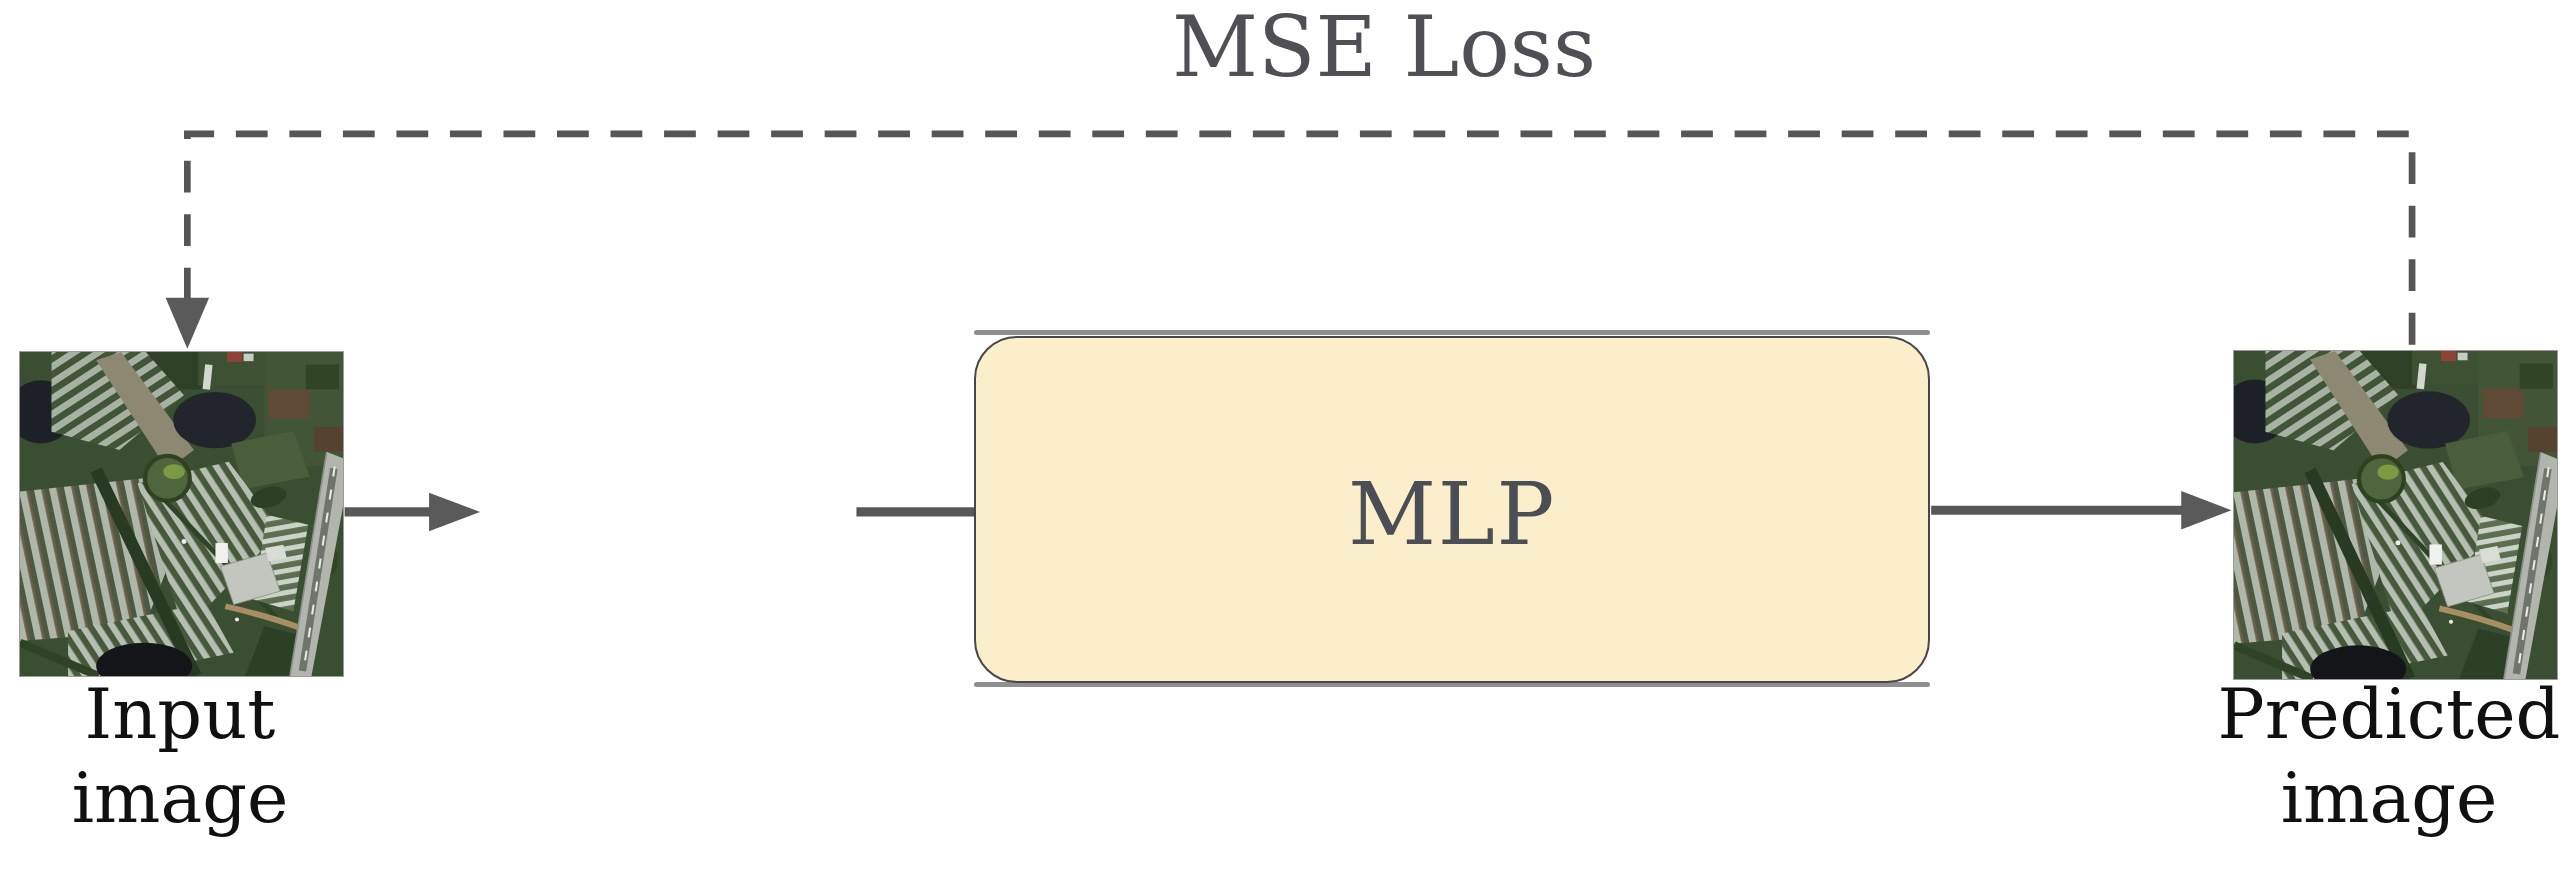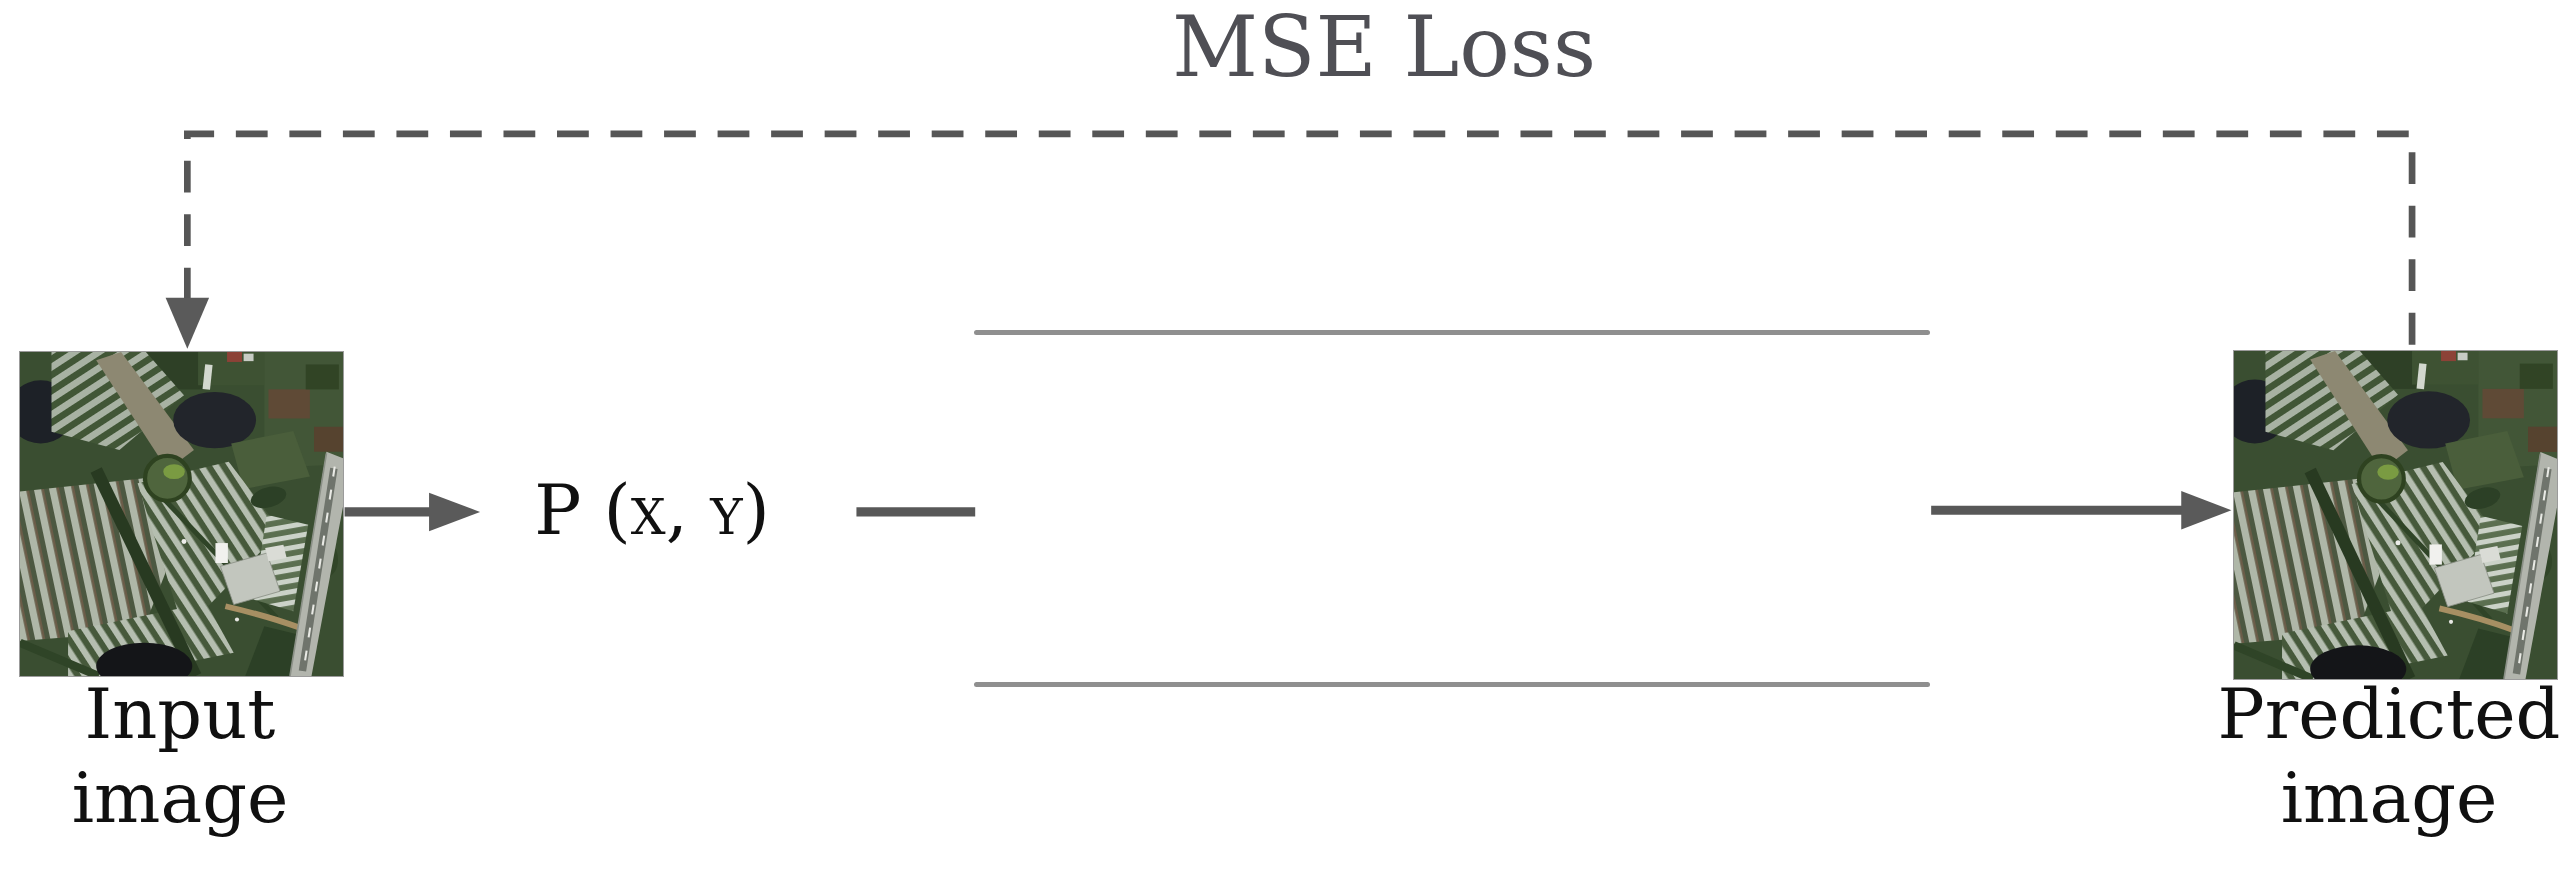--- a/index.html
+++ b/index.html
@@ -160,22 +160,24 @@
 
     <line x1="1024" y1="612" x2="1166" y2="612" stroke="var(--line-color, #585858)" stroke-width="11"></line>
 
     <line x1="2309" y1="610" x2="2612" y2="610" stroke="var(--line-color, #585858)" stroke-width="11"></line>
     <polygon points="2608,587 2608,633 2668,610" fill="var(--arrowhead-color, #5A5A5A)"></polygon>
   </svg>
 
   <div class="mlp-shadow top"></div>
   <div class="mlp-shadow bottom"></div>
 
-
-  <div class="point-label">P (x, y)</div>
+  <div class="mlp-box">
+    <span class="mlp-label">MLP</span>
+  </div>
+
 
   <div class="image-frame" id="input-frame">
     <svg viewBox="0 0 390 390" preserveAspectRatio="none">
         <use href="#satimg"></use>
       </svg>
   </div>
 
   <div class="image-frame" id="predicted-frame">
     <svg viewBox="0 0 390 390" preserveAspectRatio="none">
         <use href="#satimg"></use>

